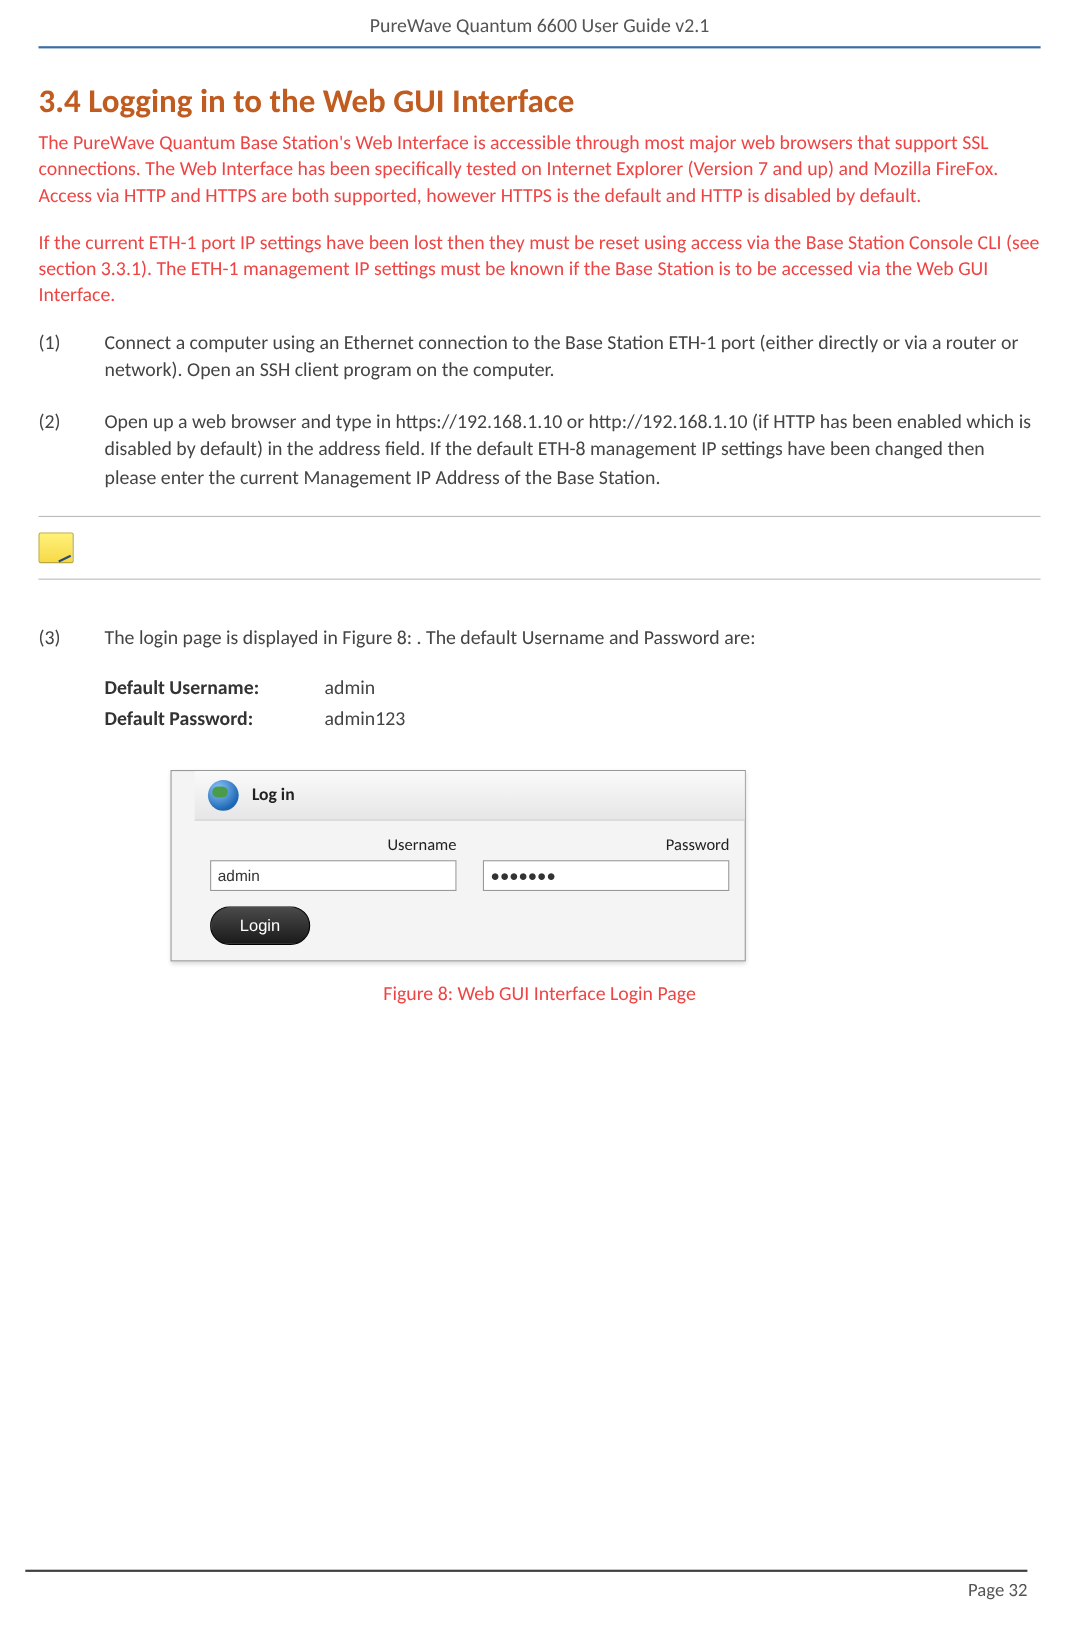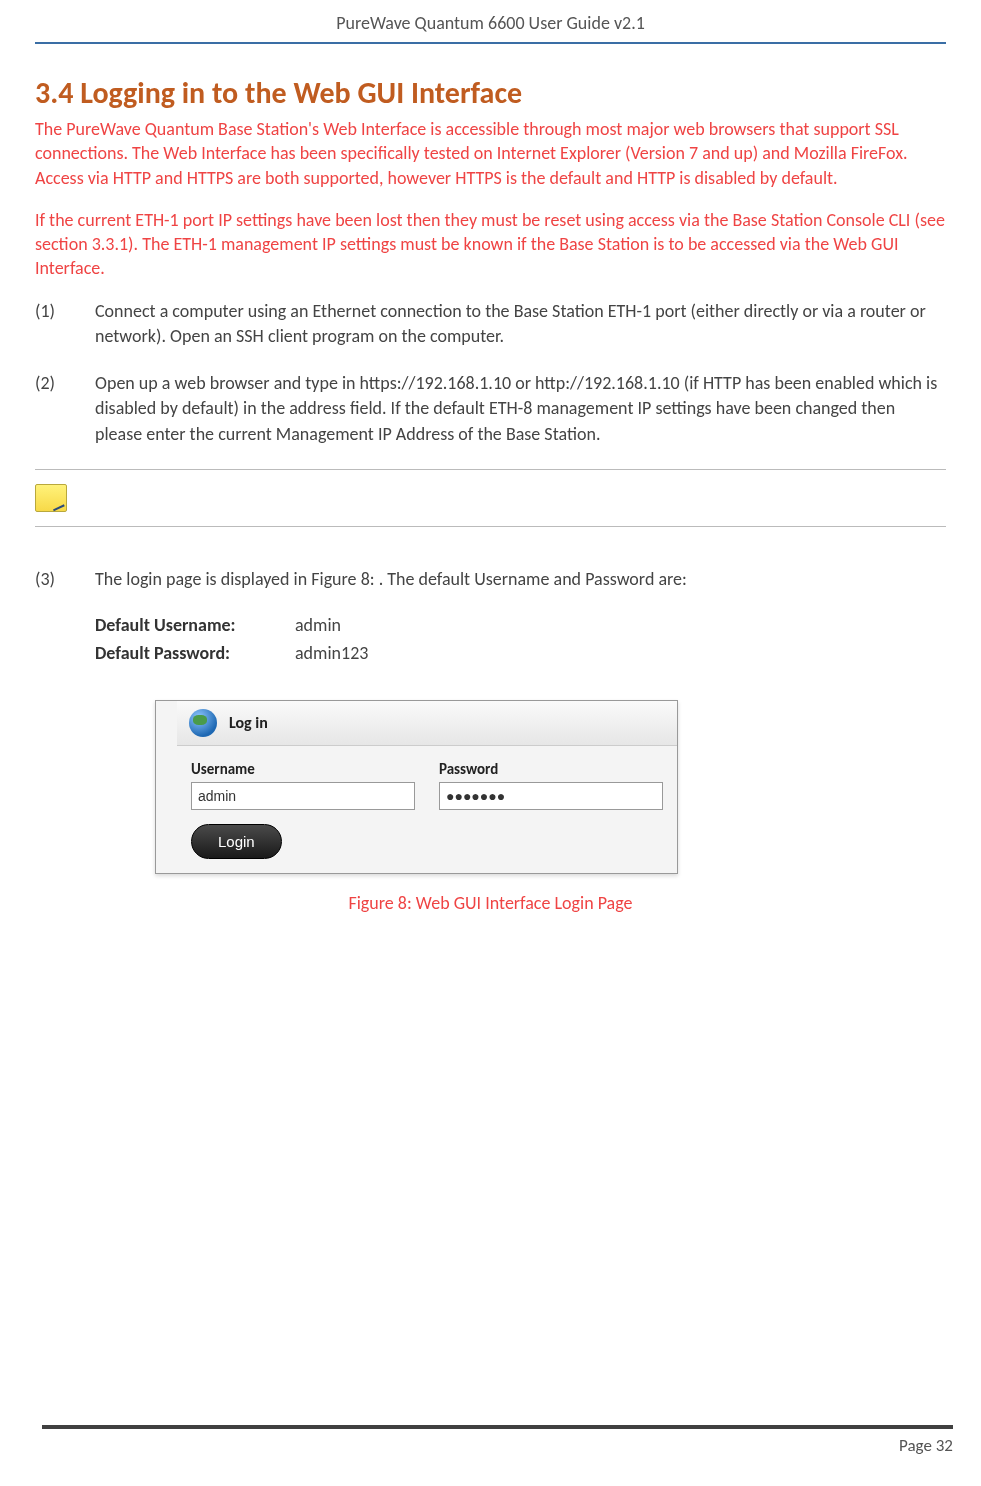--- a/index.html
+++ b/index.html
@@ -141,24 +141,25 @@
   }
   .login-fields {
     display: flex;
     gap: 24px;
     margin-bottom: 14px;
   }
   .login-col {
     flex: 1;
   }
   .login-label {
-    font-weight: bold;
+    font-weight: normal;
     font-size: 15px;
     color: #222;
     margin-bottom: 4px;
+    text-align: right;
   }
   .login-input {
     width: 100%;
     border: 1px solid #999;
     background: #fff;
     padding: 5px 6px;
     font-size: 14px;
     box-sizing: border-box;
     color: #333;
   }
@@ -174,24 +175,24 @@
   }
   .figure-caption {
     text-align: center;
     font-size: 18px;
     color: #ef4444;
     margin-bottom: 40px;
   }
   .footer {
     position: absolute;
     bottom: 30px;
-    right: 28px;
+    right: 47px;
     font-size: 17px;
     color: #555;
-    border-top: 4px solid #404040;
+    border-top: 2px solid #404040;
     padding-top: 6px;
     width: calc(100% - 70px);
     text-align: right;
     box-sizing: border-box;
   }
 </style>
 </head>
 <body>
 
 <div class="page">

